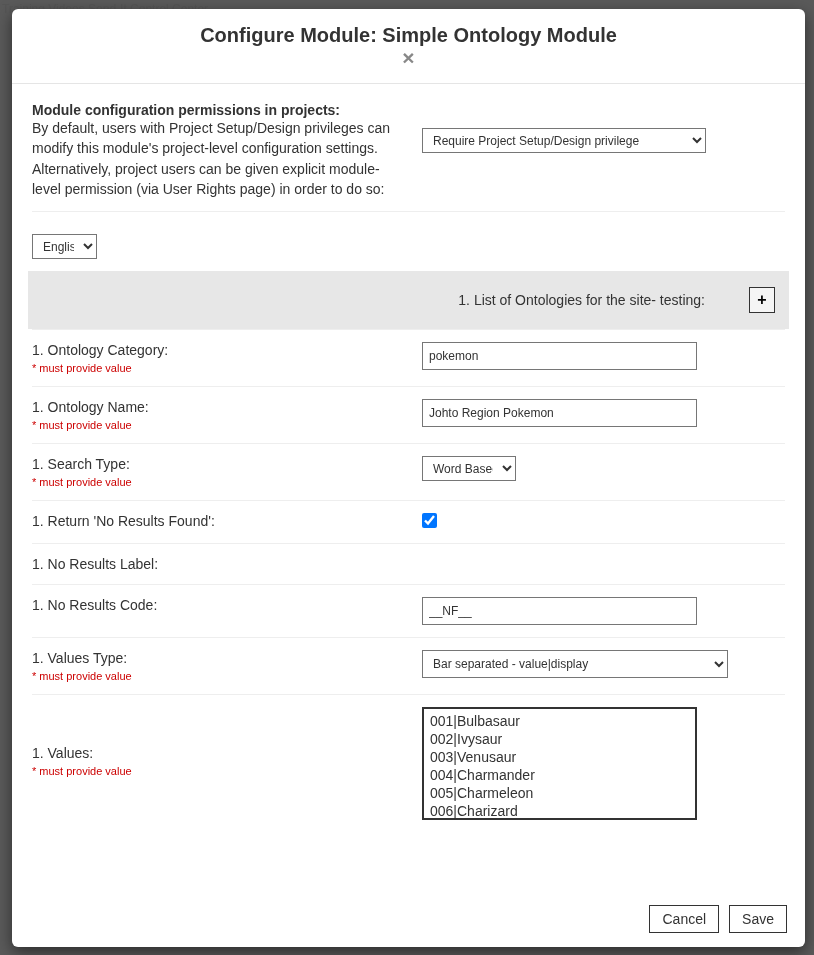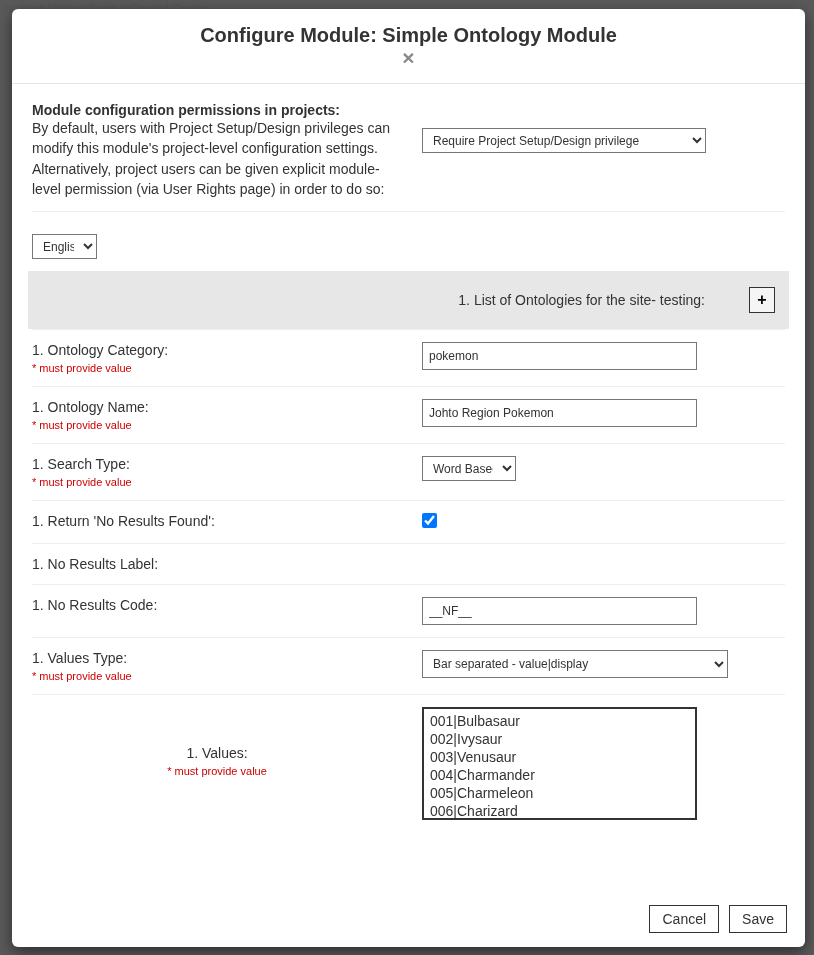--- a/index.html
+++ b/index.html
@@ -140,21 +140,21 @@
         <span class="required">* must provide value</span>
       </div>
       <div class="right">
         <select class="wide">
           <option>Bar separated - value|display</option>
         </select>
       </div>
     </div>
 
     <div class="row">
-      <div class="left" style="padding-top:38px;text-align:center;">
+      <div class="left" style="padding-top:38px;">
         <div class="field-label">1. Values:</div>
         <span class="required">* must provide value</span>
       </div>
       <div class="right">
         <textarea style="">001|Bulbasaur
 002|Ivysaur
 003|Venusaur
 004|Charmander
 005|Charmeleon
 006|Charizard</textarea>

